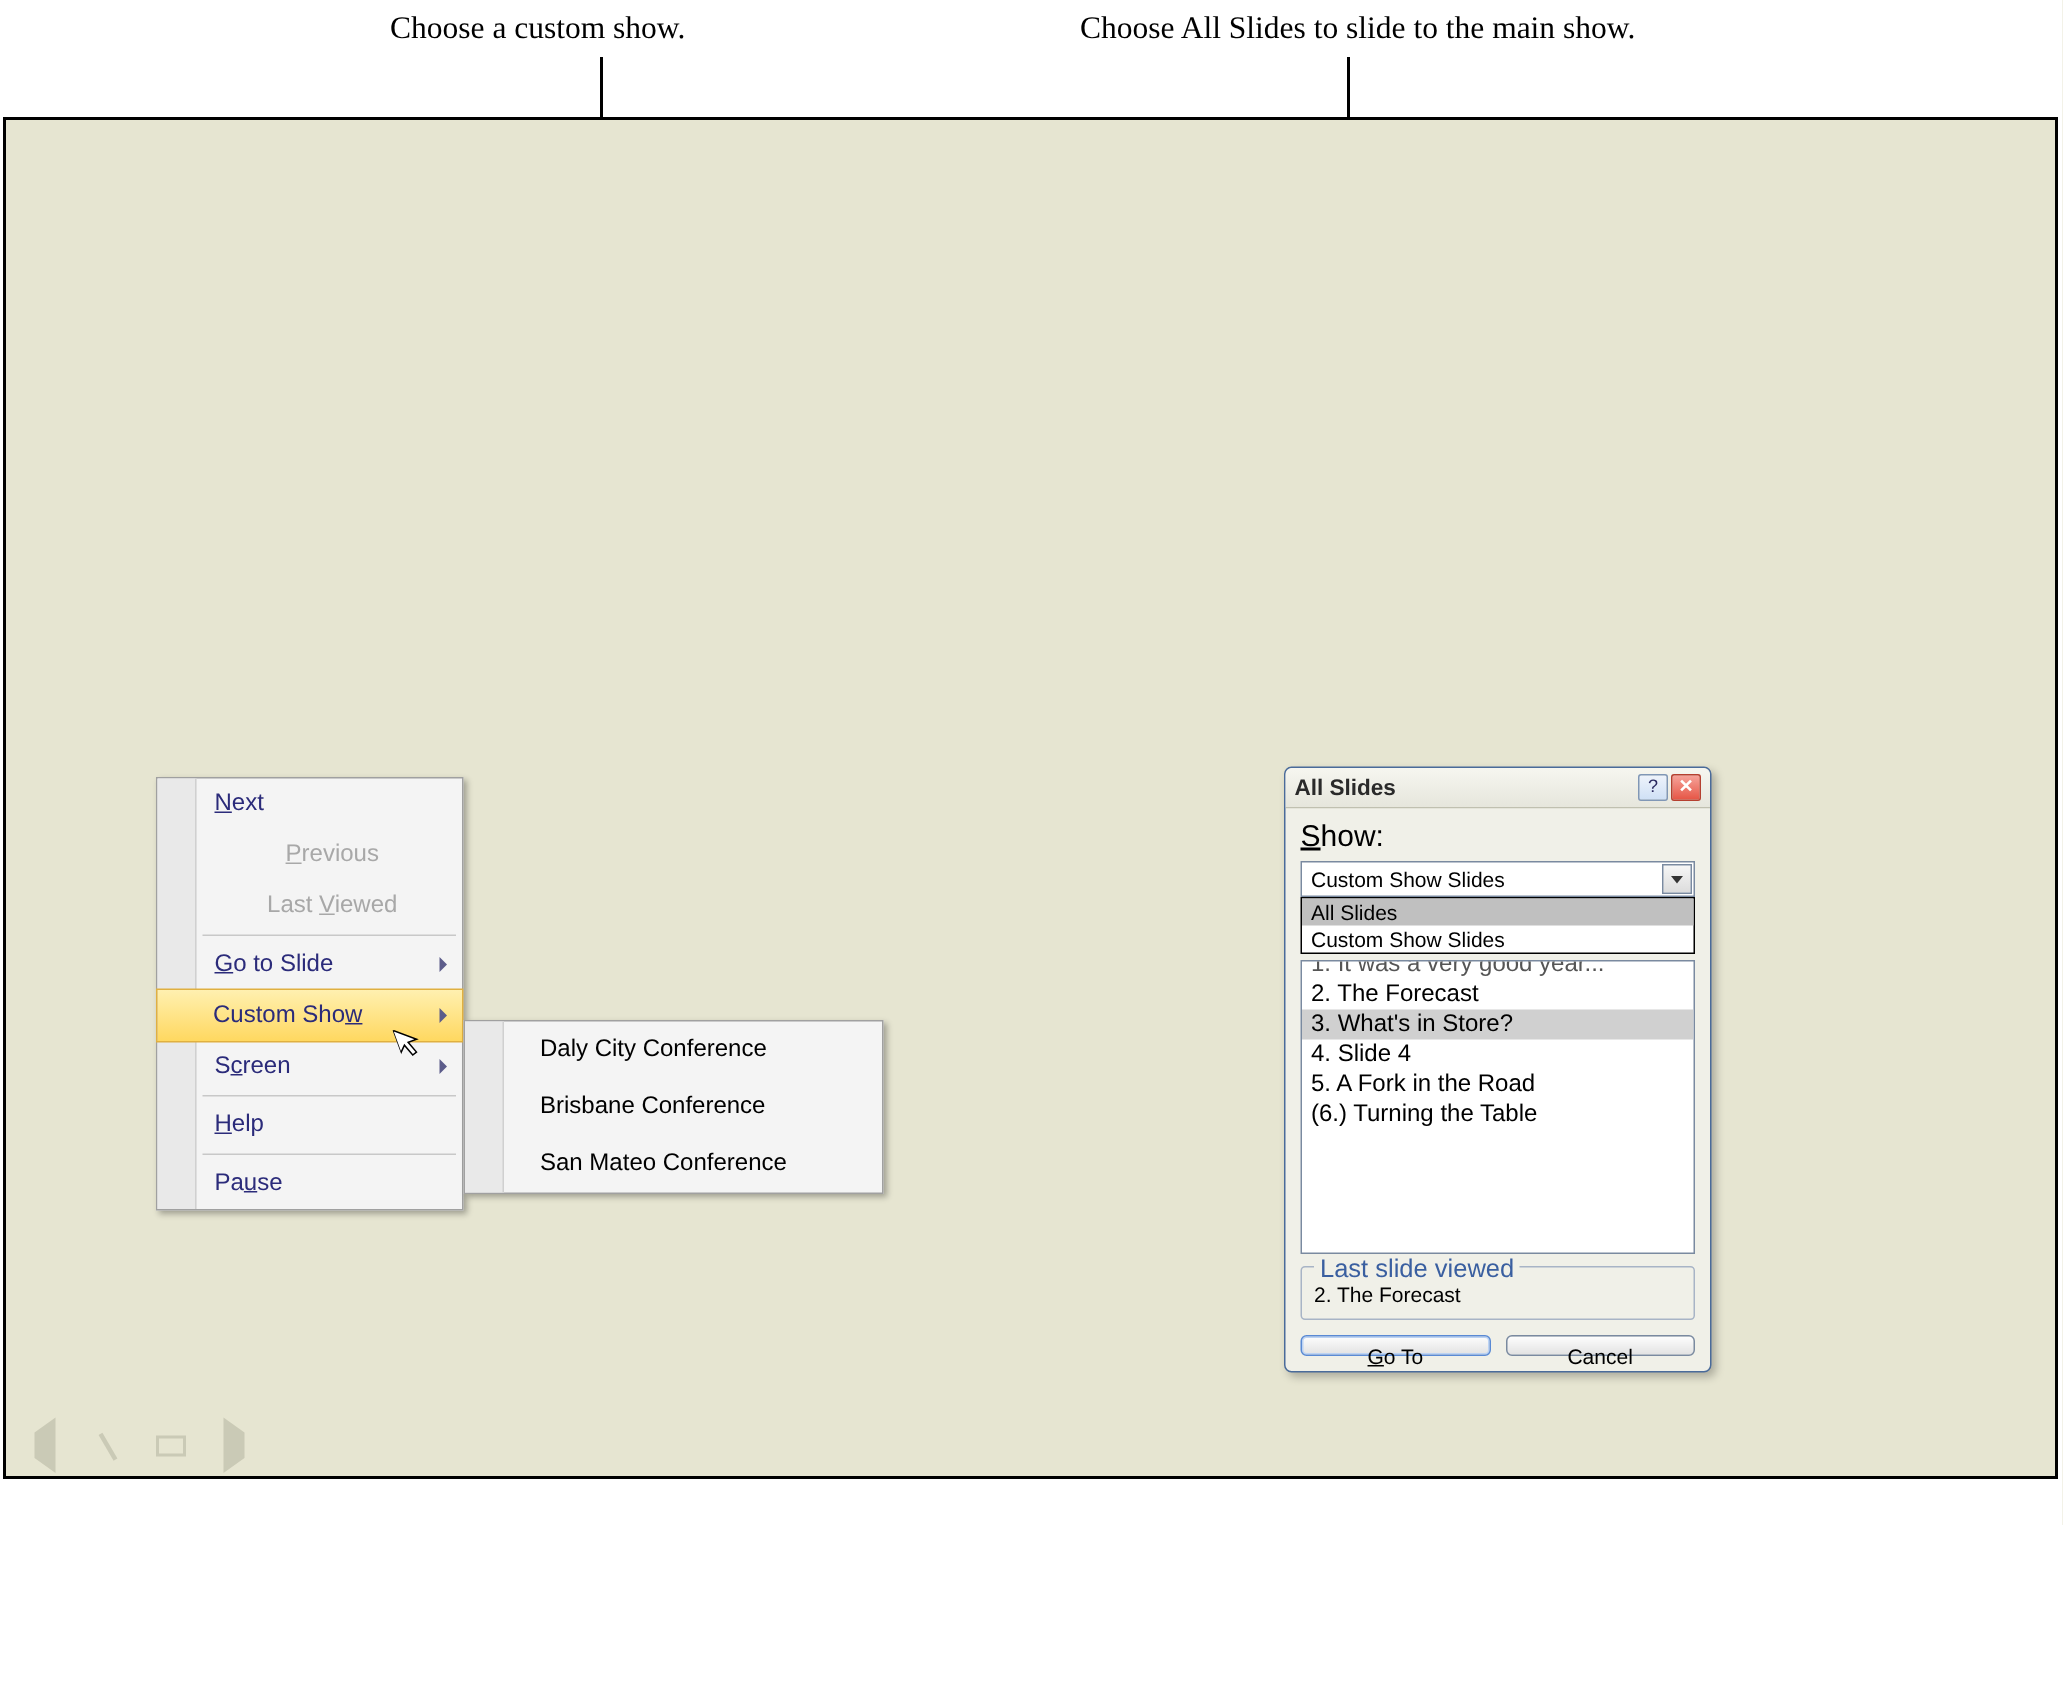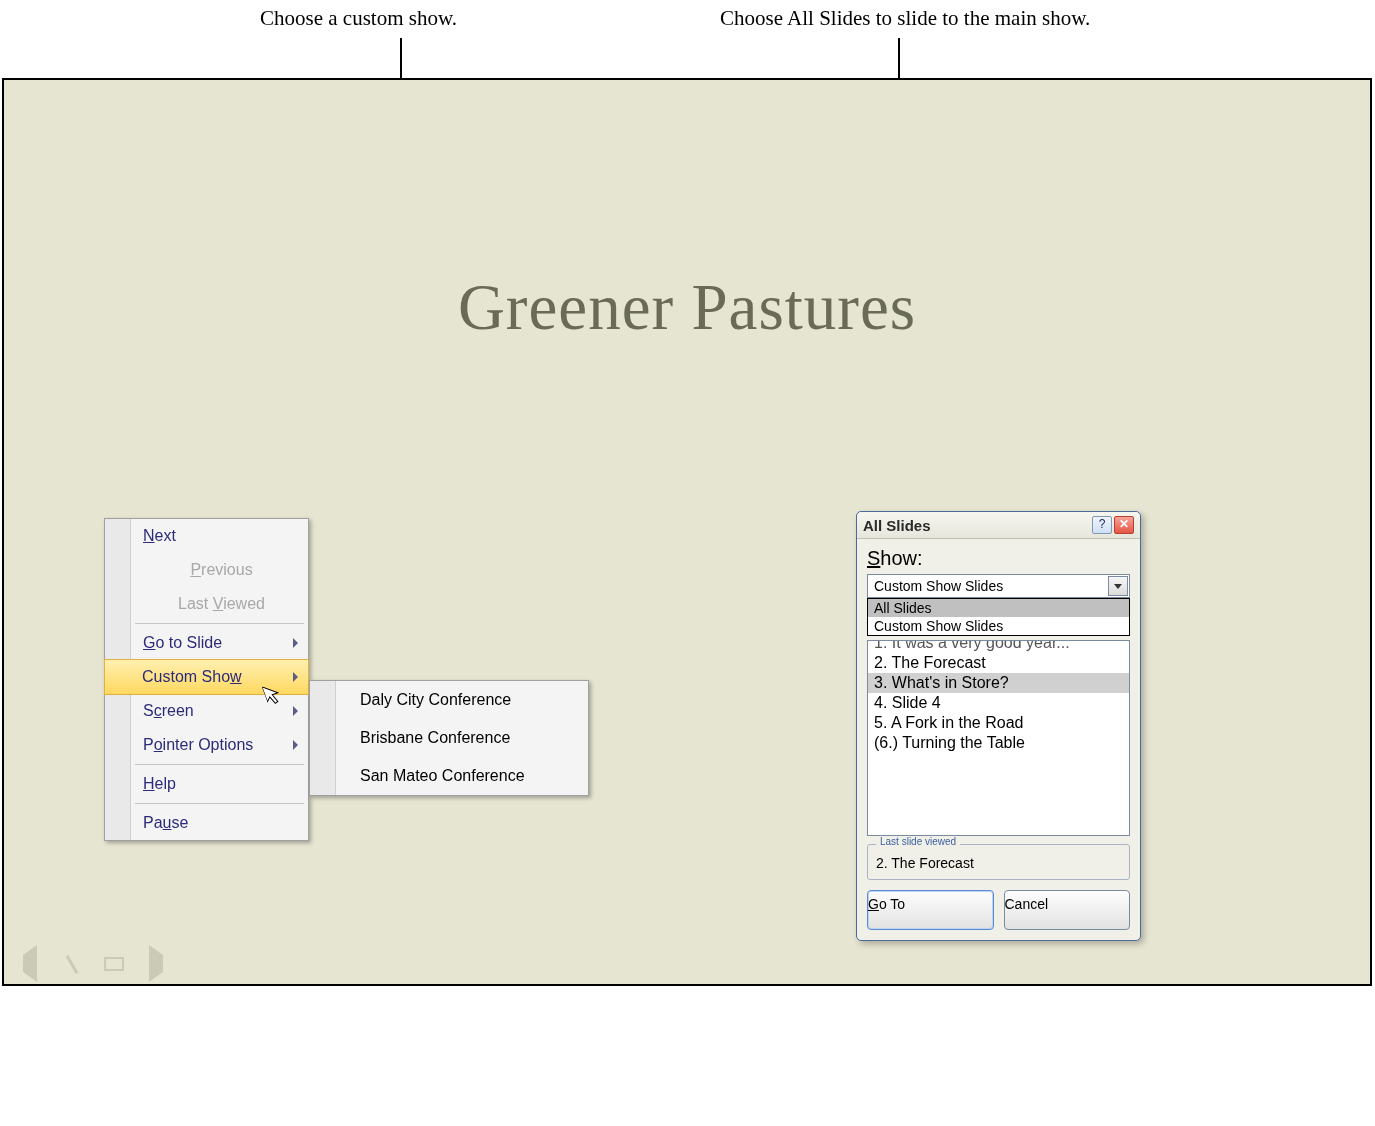--- a/index.html
+++ b/index.html
@@ -237,37 +237,38 @@
     border: 1px solid #a8b4c6;
     border-radius: 3px;
     padding: 10px 8px 8px 8px;
     position: relative;
   }
   .fieldset-last .legend {
     position: absolute;
     top: -9px; left: 8px;
     background: #f0f0e8;
     padding: 0 4px;
-    font-size: 10px;
+    font-size: 17px;
     color: #3a5fa0;
   }
   .fieldset-last .val { font-size: 14px; }
   .dlg-buttons {
     display: flex;
     justify-content: space-between;
     gap: 10px;
     margin-top: 10px;
   }
   .dlg-btn {
     flex: 1;
-    height: 40px;
+    height: 14px;
     border: 1px solid #7a8aa0;
     border-radius: 4px;
     background: linear-gradient(#fdfdfd,#e2e2e2);
     font-size: 14px;
+    text-align: center;
     line-height: 26px;
   }
   .dlg-btn.primary { border: 1px solid #5a8ad4; box-shadow: 0 0 0 1px #bcd3f3 inset; }
 
   
   .nav-icons {
     position: absolute;
     bottom: 8px;
     left: 14px;
     display: flex;
@@ -312,33 +313,31 @@
 </style>
 </head>
 <body>
 
 <div class="annotation anno-left">Choose a custom show.</div>
 <div class="annotation anno-right">Choose All Slides to slide to the main show.</div>
 <div class="callout-line line-left"></div>
 <div class="callout-line line-right"></div>
 
 <div class="slide-area">
-  <div class="slide-title">Greener Pastures</div>
 
   <div class="context-menu">
     <div class="cm-strip"></div>
     <div class="cm-items">
       <div class="cm-item"><span class="underline-char">N</span>ext</div>
       <div class="cm-item disabled"><span class="underline-char">P</span>revious</div>
       <div class="cm-item disabled">Last <span class="underline-char">V</span>iewed</div>
       <div class="cm-sep"></div>
       <div class="cm-item"><span class="underline-char">G</span>o to Slide<span class="arrow"></span></div>
       <div class="cm-item highlight">Custom Sho<span class="underline-char">w</span><span class="arrow"></span></div>
       <div class="cm-item">S<span class="underline-char">c</span>reen<span class="arrow"></span></div>
-      <div class="cm-item">P<span class="underline-char">o</span>inter Options<span class="arrow"></span></div>
       <div class="cm-sep"></div>
       <div class="cm-item"><span class="underline-char">H</span>elp</div>
       <div class="cm-sep"></div>
       <div class="cm-item">Pa<span class="underline-char">u</span>se</div>
     </div>
   </div>
 
   <div class="cursor-arrow">
     <svg width="18" height="22" viewBox="0 0 18 22">
         <path d="M0 0 L0 16 L4 12 L7 20 L10 19 L7 11 L13 11 Z" fill="#fff" stroke="#000" stroke-width="1"></path>

